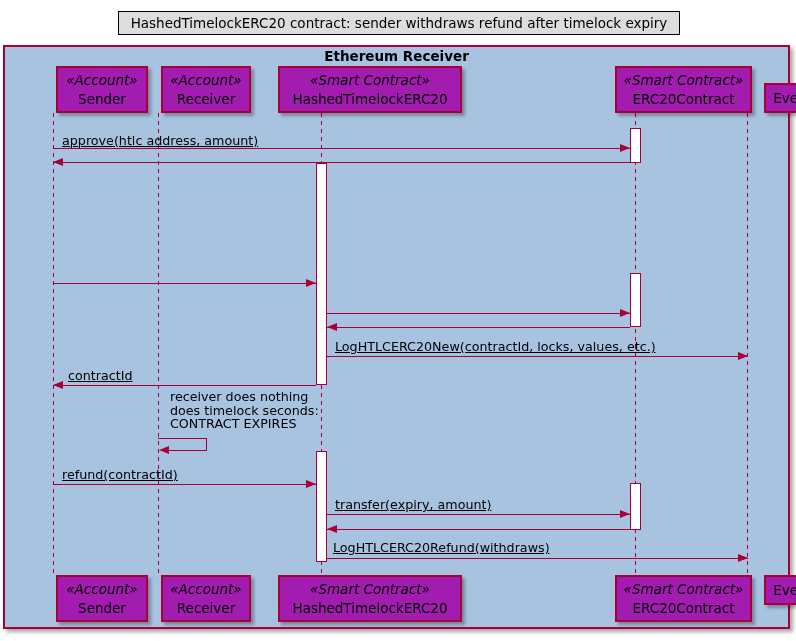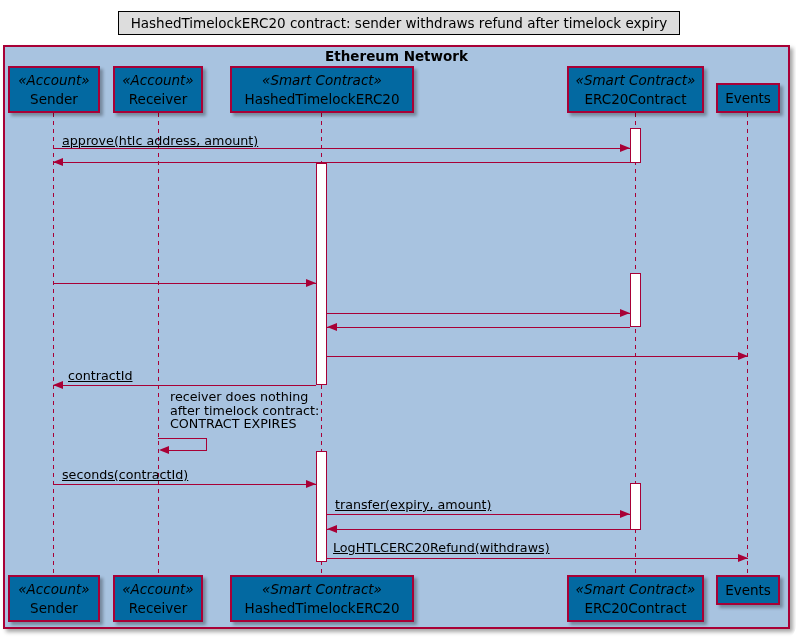--- a/index.html
+++ b/index.html
@@ -9,23 +9,23 @@
              background:#dddddd;border:1px solid #000;box-sizing:border-box;
              display:flex;align-items:center;justify-content:center;
              font-size:13.5px;white-space:nowrap;}
   .frame{position:absolute;left:3px;top:45px;width:787px;height:584px;
          background:#a8c3e0;border:2px solid #A80036;box-sizing:border-box;
          box-shadow:3px 3px 4px rgba(0,0,0,.35);}
   .frame-label{position:absolute;left:3px;top:48px;width:787px;text-align:center;
                font-weight:bold;font-size:13.5px;}
   .life{position:absolute;width:1px;top:113px;height:462px;
         background:repeating-linear-gradient(180deg,#A80036 0 4px,transparent 4px 8px);}
-  .pbox{position:absolute;background:#0369a1;border:2px solid #A80036;box-sizing:border-box;
+  .pbox{position:absolute;background:#a21caf;border:2px solid #A80036;box-sizing:border-box;
         box-shadow:3px 3px 3px rgba(0,0,0,.3);display:flex;flex-direction:column;
-        align-items:center;justify-content:center;font-size:13.5px;line-height:19px;}
+        align-items:center;justify-content:center;font-size:13.5px;line-height:19px;margin-left:48px;}
   .pbox .st{font-style:italic;}
   .bar{position:absolute;width:11px;background:#ffffff;border:1px solid #A80036;box-sizing:border-box;}
   .mline{position:absolute;height:1px;background:#A80036;}
   .vline{position:absolute;width:1px;background:#A80036;}
   .ah-r{position:absolute;width:0;height:0;border-top:4.5px solid transparent;
         border-bottom:4.5px solid transparent;border-left:10px solid #A80036;}
   .ah-l{position:absolute;width:0;height:0;border-top:4.5px solid transparent;
         border-bottom:4.5px solid transparent;border-right:10px solid #A80036;}
   .mlabel{position:absolute;font-size:12.7px;line-height:15px;white-space:pre;text-decoration:underline;}
   .note{position:absolute;font-size:12.7px;line-height:13.5px;white-space:pre;}
@@ -33,21 +33,21 @@
 </head>
 <body>
 
 <div class="canvas">
 
   <div class="title-box">
     <span>HashedTimelockERC20 contract: sender withdraws refund after timelock expiry</span>
   </div>
 
   <div class="frame"></div>
-  <div class="frame-label">Ethereum Network</div>
+  <div class="frame-label">Ethereum Receiver</div>
 
   <div class="life" style="left:53px"></div>
   <div class="life" style="left:158px"></div>
   <div class="life" style="left:321px"></div>
   <div class="life" style="left:635px"></div>
   <div class="life" style="left:747px"></div>
 
   <div class="pbox" style="left:8px;top:66px;width:92px;height:47px">
     <span class="st">«Account»</span>
     <span>Sender</span>
@@ -103,36 +103,37 @@
 
   <div class="mline" style="left:53px;top:283px;width:263px"></div>
   <div class="ah-r" style="left:306px;top:279px"></div>
 
   <div class="mline" style="left:327px;top:313px;width:303px"></div>
   <div class="ah-r" style="left:620px;top:309px"></div>
 
   <div class="mline" style="left:327px;top:327px;width:303px"></div>
   <div class="ah-l" style="left:327px;top:323px"></div>
 
+  <div class="mlabel" style="left:335px;top:339px">LogHTLCERC20New(contractId, locks, values, etc.)</div>
   <div class="mline" style="left:327px;top:356px;width:421px"></div>
   <div class="ah-r" style="left:738px;top:352px"></div>
 
   <div class="mlabel" style="left:68px;top:368px">contractId</div>
   <div class="mline" style="left:53px;top:385px;width:263px"></div>
   <div class="ah-l" style="left:53px;top:381px"></div>
 
   <div class="note" style="left:170px;top:390px">receiver does nothing
-after timelock contract:
+does timelock seconds:
 CONTRACT EXPIRES</div>
   <div class="mline" style="left:158px;top:438px;width:49px"></div>
   <div class="vline" style="left:206px;top:438px;height:13px"></div>
   <div class="mline" style="left:163px;top:450px;width:44px"></div>
   <div class="ah-l" style="left:159px;top:446px"></div>
 
-  <div class="mlabel" style="left:62px;top:467px">seconds(contractId)</div>
+  <div class="mlabel" style="left:62px;top:467px">refund(contractId)</div>
   <div class="mline" style="left:53px;top:484px;width:263px"></div>
   <div class="ah-r" style="left:306px;top:480px"></div>
 
   <div class="mlabel" style="left:335px;top:497px">transfer(expiry, amount)</div>
   <div class="mline" style="left:327px;top:514px;width:303px"></div>
   <div class="ah-r" style="left:620px;top:510px"></div>
 
   <div class="mline" style="left:327px;top:529px;width:303px"></div>
   <div class="ah-l" style="left:327px;top:525px"></div>
 

